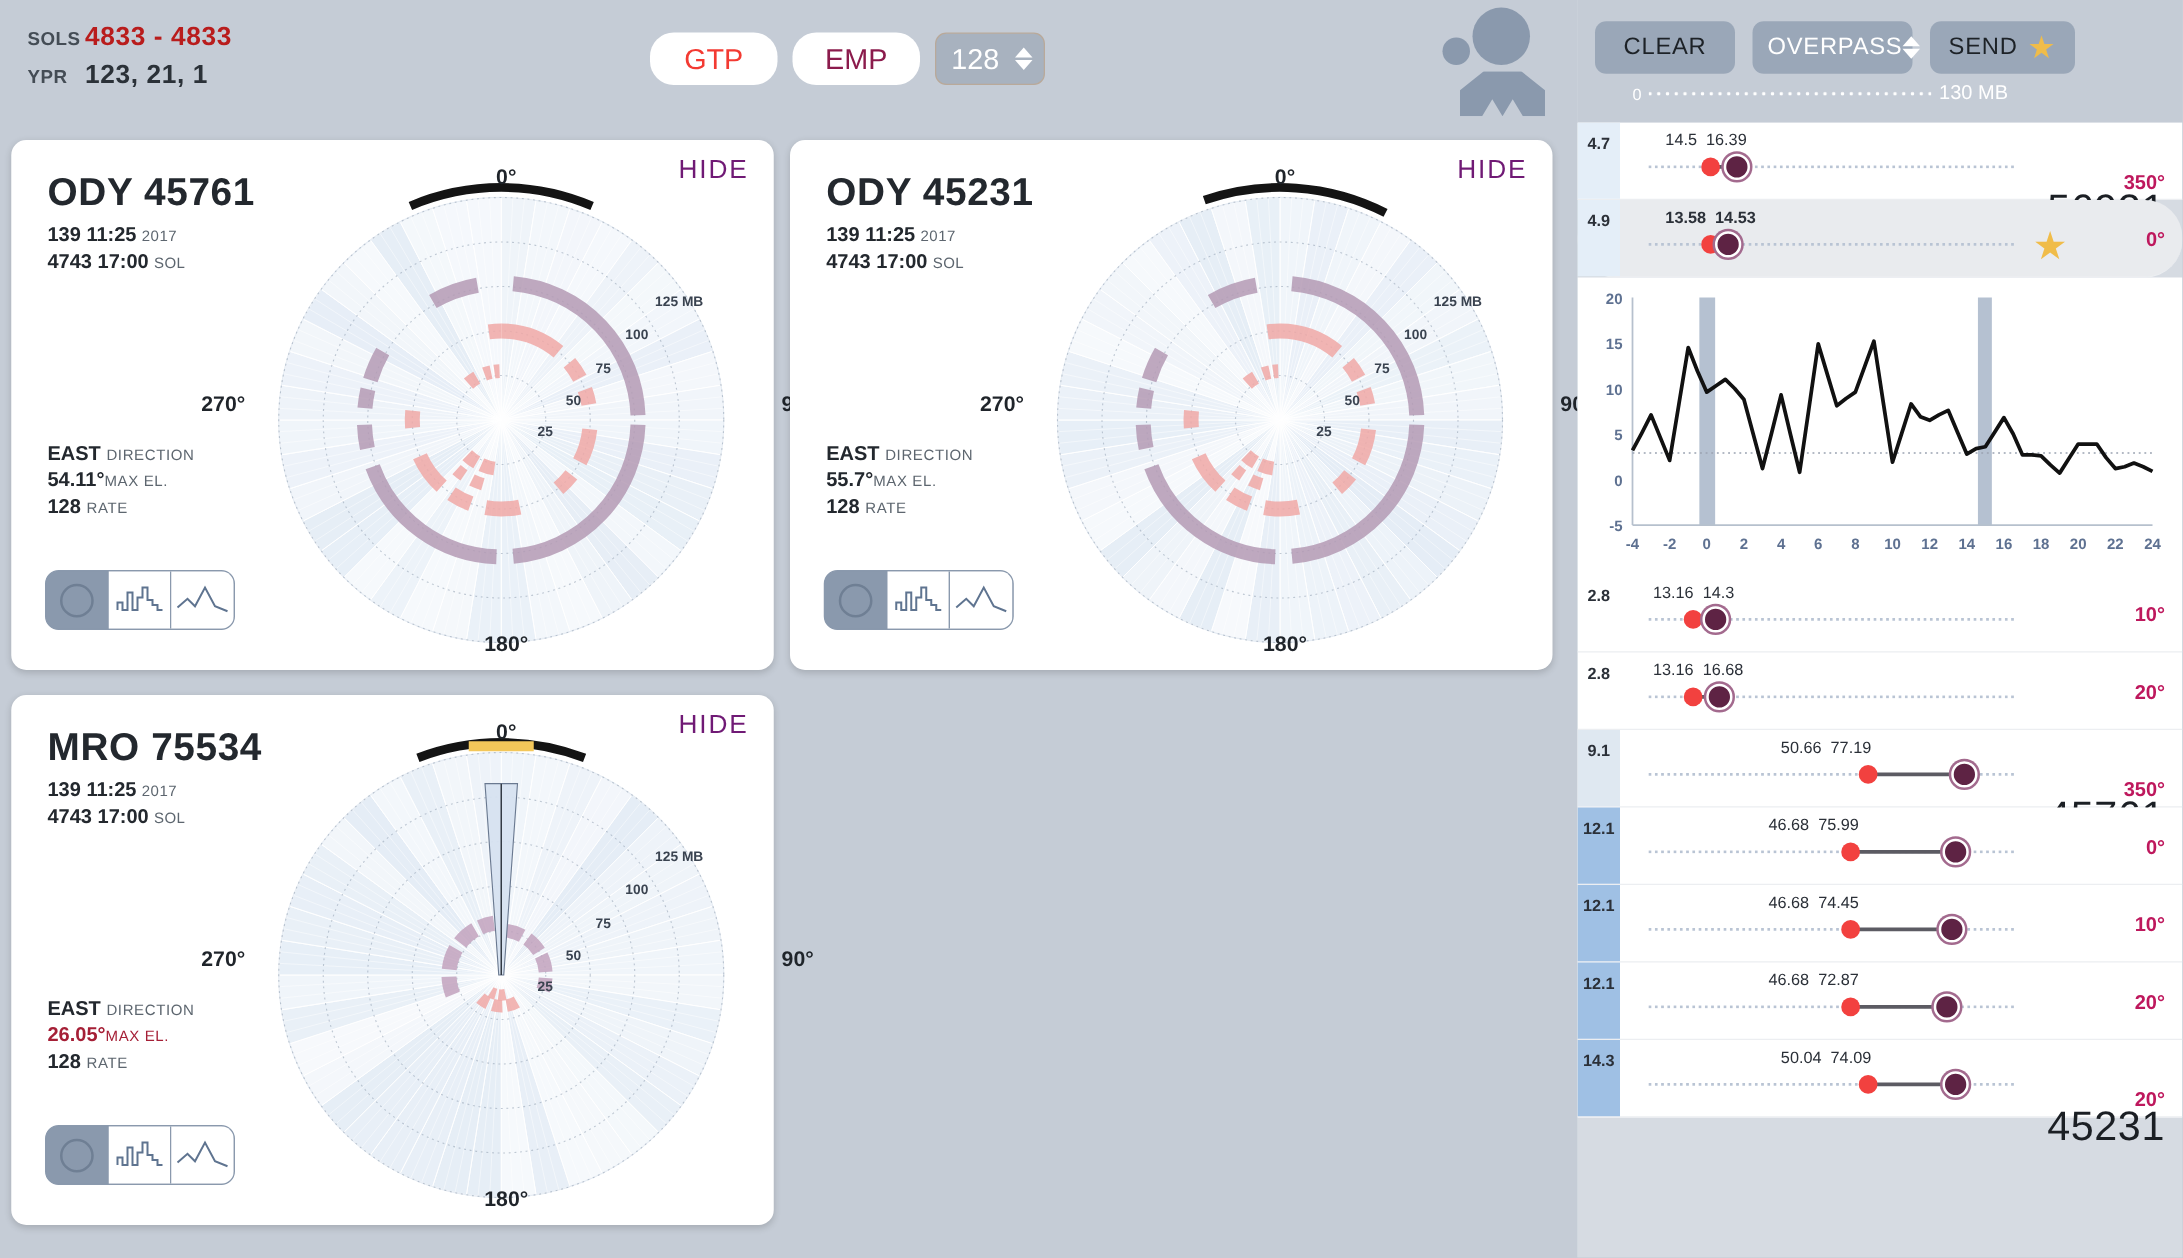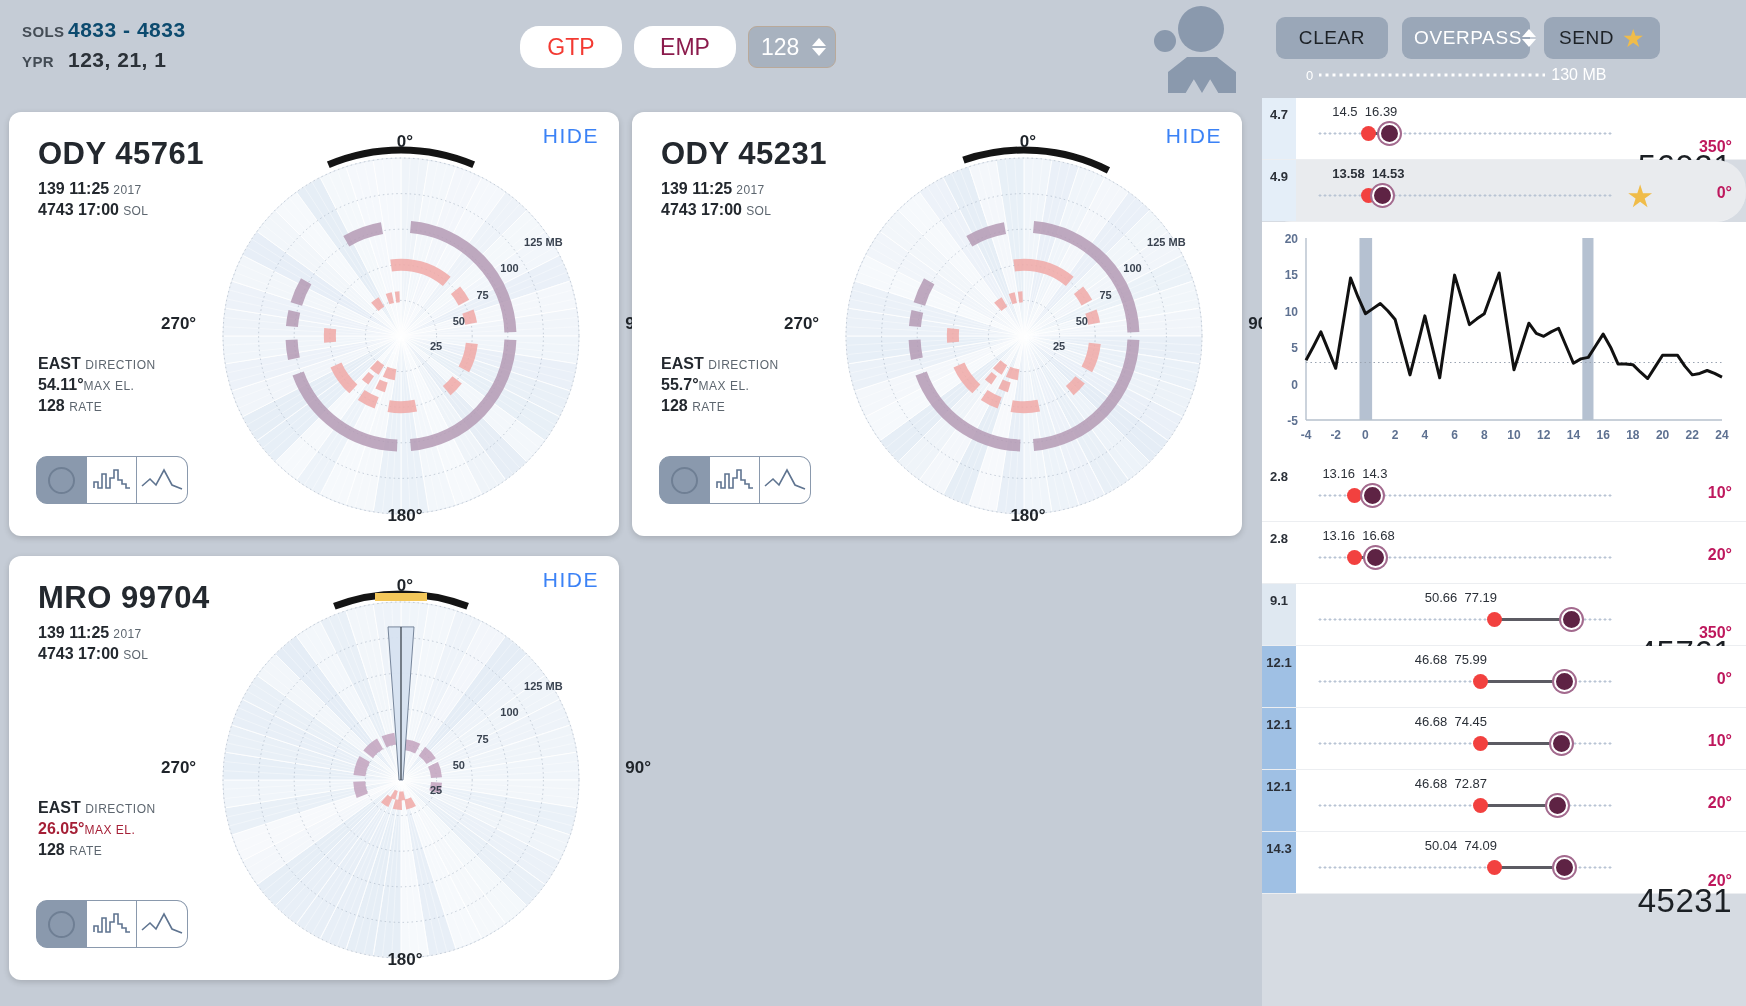--- a/index.html
+++ b/index.html
@@ -15,21 +15,21 @@
   .left { width: 1262px; height: 1006px; position: relative; background: #c5ccd6; }
 
   
   .topbar { height: 98px; position: relative; }
   .sols-block { position: absolute; left: 22px; top: 18px; }
   .sols-row { display: flex; align-items: baseline; margin-bottom: 6px; }
   .sols-lbl {
     width: 46px; font-size: 15px; font-weight: bold; color: #444c55;
     letter-spacing: .4px;
   }
-  .sols-val { font-size: 21px; font-weight: bold; color: #0c4a6e; letter-spacing: .5px; }
+  .sols-val { font-size: 21px; font-weight: bold; color: #b91c1c; letter-spacing: .5px; }
   .ypr-val { font-size: 21px; font-weight: bold; color: #2b3138; letter-spacing: .5px; }
 
   .modebtns { position: absolute; left: 520px; top: 26px; display: flex; gap: 12px; align-items: center;}
   .mbtn {
     width: 102px; height: 42px; border-radius: 19px; background: #ffffff;
     display: flex; align-items: center; justify-content: center;
     font-size: 23px; font-weight: normal; cursor: pointer; border: none;
     font-family: "Liberation Sans", sans-serif;
   }
   .mbtn.gtp { color: #f33a32; }
@@ -61,21 +61,21 @@
   .cards { position: absolute; left: 0; top: 98px; width: 1262px; height: 908px; }
   .card {
     position: absolute; background: #ffffff; border-radius: 12px;
     box-shadow: 0 2px 6px rgba(0,0,0,.16);
   }
   #card-0 { left: 9px;  top: 14px;  width: 610px; height: 424px; }
   #card-1 { left: 632px; top: 14px; width: 610px; height: 424px; }
   #card-2 { left: 9px;  top: 458px; width: 610px; height: 424px; }
 
   .hide-btn {
-    position: absolute; right: 20px; top: 12px; font-size: 21px; color: #3b82f6;
+    position: absolute; right: 20px; top: 12px; font-size: 21px; color: #701a75;
     letter-spacing: 1.5px; cursor: pointer;
   }
   .card-title { position: absolute; left: 29px; top: 24px; font-size: 31px; font-weight: bold; color: #23282e; letter-spacing: .5px;}
   .meta { position: absolute; left: 29px; top: 68px; }
   .meta-line { font-size: 15px; color: #23282e; margin-bottom: 3px; }
   .meta-line b { font-weight: bold; font-size: 16px; }
   .meta-line span { font-size: 12px; color: #5d666f; letter-spacing: .4px; }
 
   .stats { position: absolute; left: 29px; bottom: 118px; }
   .stat-line { margin-bottom: 3px; white-space: nowrap; }
@@ -662,21 +662,21 @@
             <div class="lbl-deg lbl-right">90°</div>
             <div class="rr" style="left: 319.105px; top: 70.7202px;">125 MB</div>
             <div class="rr" style="left: 295.284px; top: 97.1762px;">100</div>
             <div class="rr" style="left: 271.463px; top: 123.632px;">75</div>
             <div class="rr" style="left: 247.642px; top: 150.088px;">50</div>
             <div class="rr" style="left: 225.012px; top: 175.221px;">25</div>
           </div>
   </div>
         <div class="card" id="card-2">
     <div class="hide-btn">HIDE</div>
-    <div class="card-title">MRO 99704</div>
+    <div class="card-title">MRO 75534</div>
     <div class="meta">
       <div class="meta-line"><b>139 11:25</b> <span>2017</span></div>
       <div class="meta-line"><b>4743 17:00</b> <span>SOL</span></div>
     </div>
     <div class="stats">
       <div class="stat-line"><b>EAST</b> <span>DIRECTION</span></div>
       <div class="stat-line"><b class="warn">26.05°</b><span class="warn">MAX EL.</span></div>
       <div class="stat-line"><b>128</b> <span>RATE</span></div>
     </div>
     <div class="seg">

